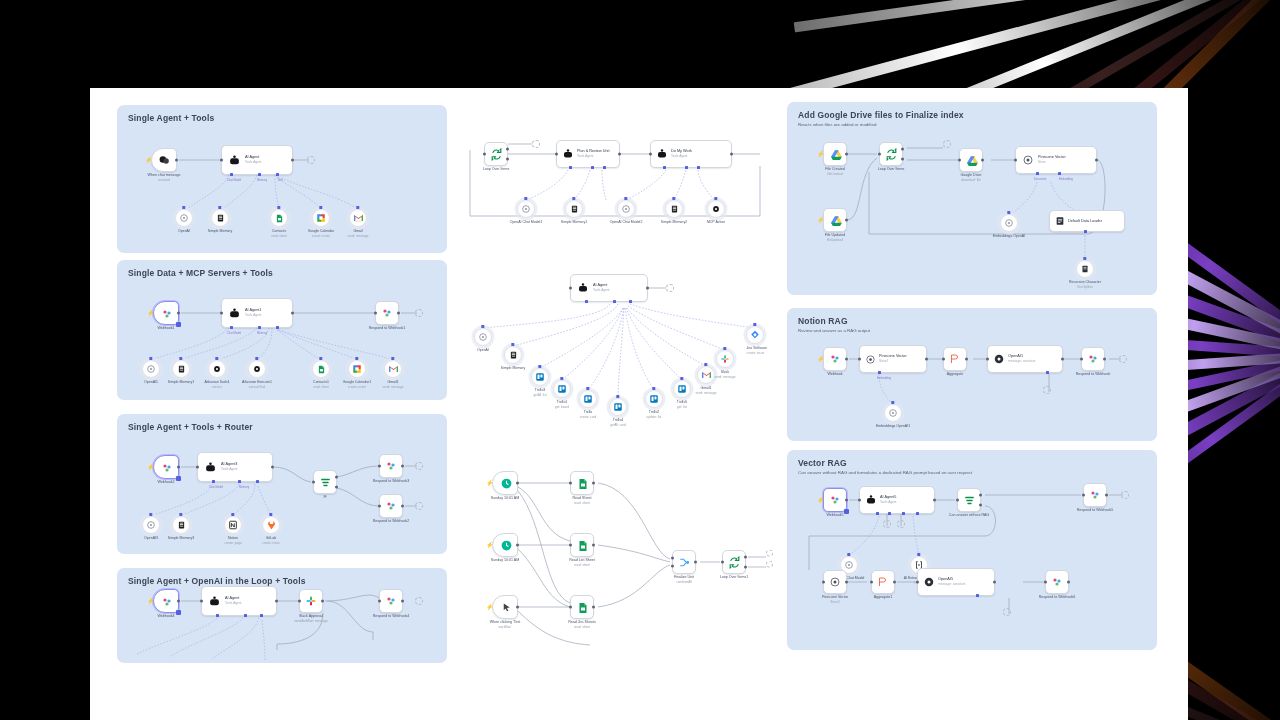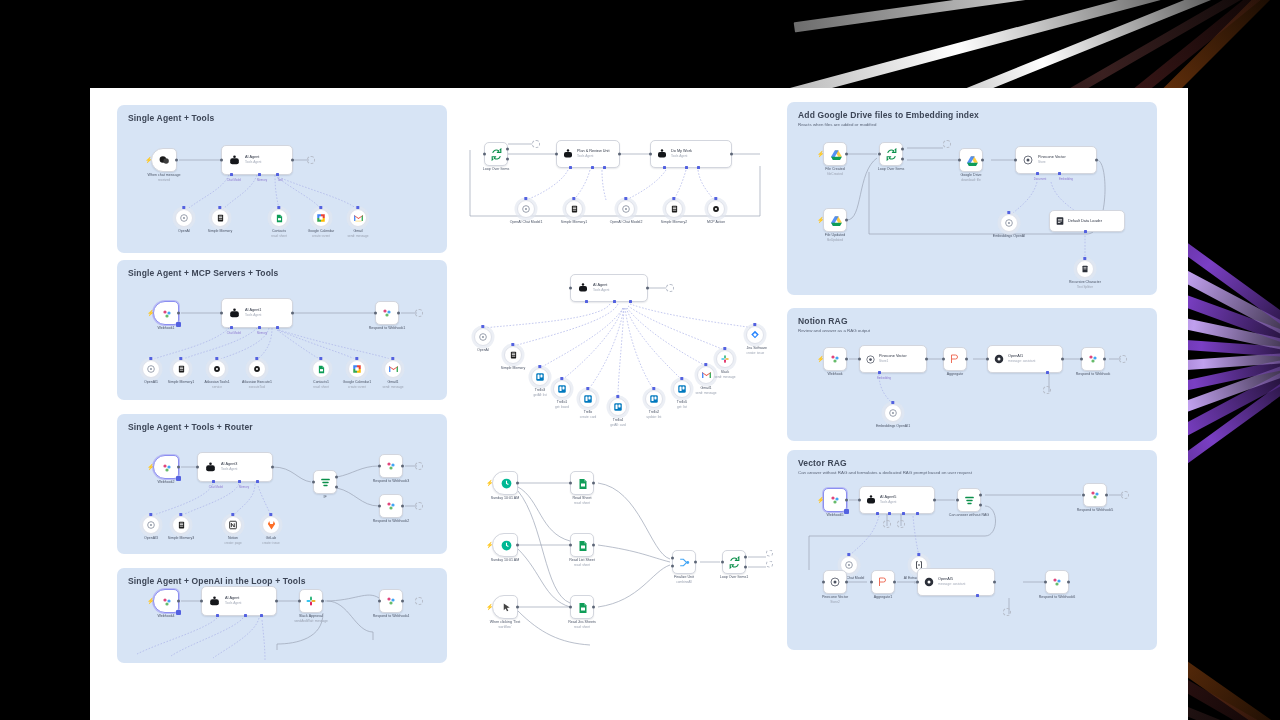--- a/index.html
+++ b/index.html
@@ -212,21 +212,21 @@
             <path d="M2 2l10 7L22 2v2L12 11 2 4z" fill="#ea4335"></path>
             <path d="M2 2v14h3V6z" fill="#4285f4"></path>
             <path d="M22 2v14h-3V6z" fill="#34a853"></path>
             <path d="M5 16h14" stroke="#fbbc05" stroke-width="1"></path>
           </svg>
         <span class="tlabel"><span>Gmail</span><span class="sub">send: message</span></span>
       </div>
     </div>
 
     <div class="panel" style="left:0;top:172px;width:330px;height:140px;">
-      <div class="panel-title">Single Agent + MCP Servers + Tools</div>
+      <div class="panel-title">Single Data + MCP Servers + Tools</div>
 
       <svg class="wires" viewBox="0 0 330 140" preserveAspectRatio="none">
         <path class="w" d="M64 53 L104 53"></path>
           <path class="w" d="M176 53 L258 53"></path>
           <path class="w" d="M284 53 L300 53"></path>
         <path class="wd" d="M112 68 C96 84, 56 92, 34 100"></path>
         <path class="wd" d="M140 68 C124 84, 82 92, 64 100"></path>
         <path class="wd" d="M152 68 C148 84, 118 94, 100 100"></path>
         <path class="wd" d="M155 68 C155 86, 146 94, 140 100"></path>
         <path class="wd" d="M160 70 C182 86, 194 94, 204 100"></path>
@@ -850,21 +850,21 @@
         <span class="nlabel"><span>Loop Over Items1</span></span>
       </div>
       <div class="endcap" style="left:296px;top:90px;width:7px;height:7px;"></div>
       <div class="endcap" style="left:296px;top:101px;width:7px;height:7px;"></div>
     </div>
   </div>
 
   <div class="col" id="col-right">
 
     <div class="panel" style="left:0;top:14px;width:370px;height:193px;">
-      <div class="panel-title">Add Google Drive files to Embedding index</div>
+      <div class="panel-title">Add Google Drive files to Finalize index</div>
       <div class="panel-sub">Reacts when files are added or modified</div>
 
       <svg class="wires" viewBox="0 0 370 193" preserveAspectRatio="none">
         <path class="w" d="M60 52 L90 52"></path>
         <path class="w" d="M60 118 C76 118, 70 70, 90 56"></path>
         <path class="w" d="M120 46 L156 46"></path>
         <path class="w" d="M120 58 L172 58"></path>
         <path class="w" d="M204 58 L228 58"></path>
         <path class="w" d="M310 58 C322 58, 322 132, 300 132 L82 132 L82 70"></path>
         <path class="wd" d="M250 80 C246 96, 232 106, 222 114"></path>

